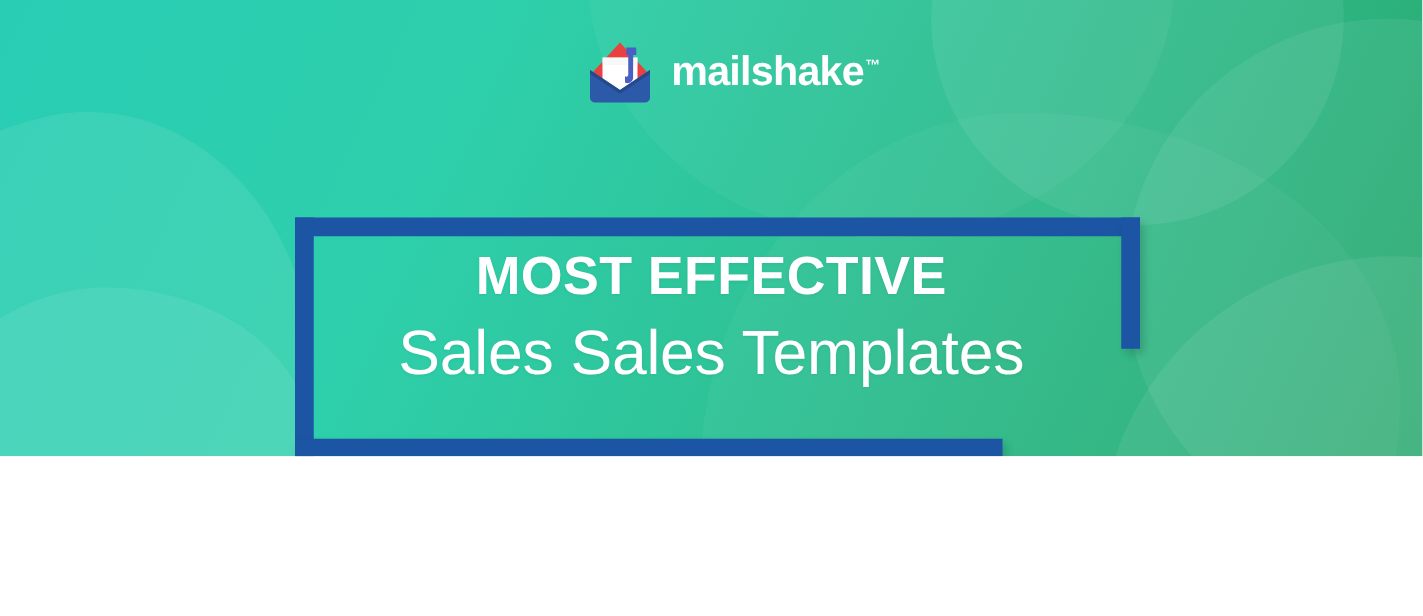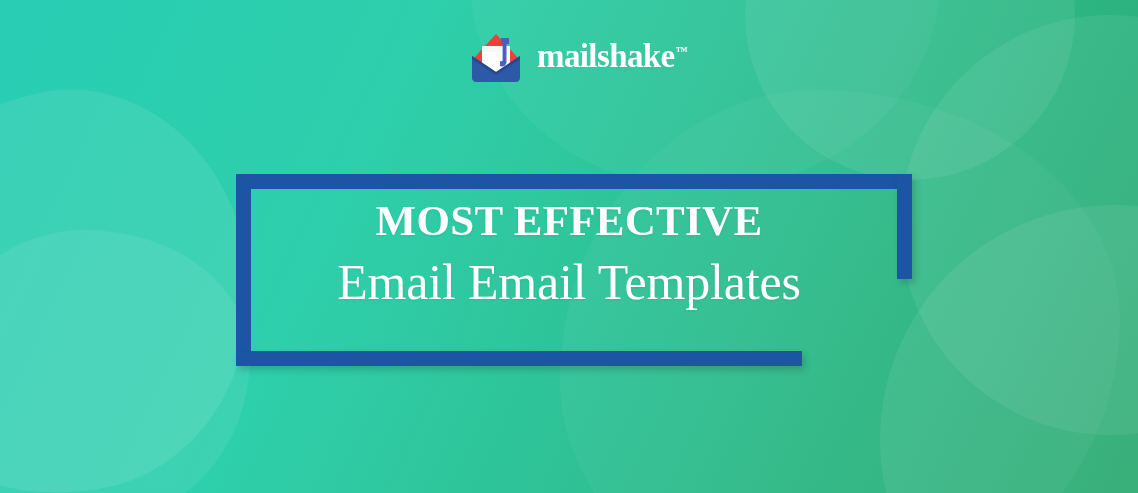--- a/index.html
+++ b/index.html
@@ -3,23 +3,23 @@
 <meta charset="utf-8">
 <style>
   html, body {
     margin: 0;
     padding: 0;
     background: #ffffff;
   }
   .banner {
     position: relative;
     width: 1138px;
-    height: 493px;
+    height: 365px;
     overflow: hidden;
-    font-family: Liberation Serif, serif;
+    font-family: Liberation Sans, sans-serif;
     background: linear-gradient(115deg, #28cdb4 0%, #2ecfab 32%, #2fbf91 62%, #2aa96f 100%);
   }
 
   
   .blob {
     position: absolute;
     pointer-events: none;
   }
   .blob-left {
     left: -150px;
@@ -189,16 +189,16 @@
 
   <div class="frame-layer">
     <div class="bar bar-top"></div>
     <div class="bar bar-left"></div>
     <div class="bar bar-right bar-shadow"></div>
     <div class="bar bar-bottom bar-shadow"></div>
   </div>
 
   <div class="text-block">
     <div class="headline">MOST EFFECTIVE</div>
-    <div class="subhead">Email Email Templates</div>
+    <div class="subhead">Sales Sales Templates</div>
   </div>
 
 </div>
 
 </body></html>

